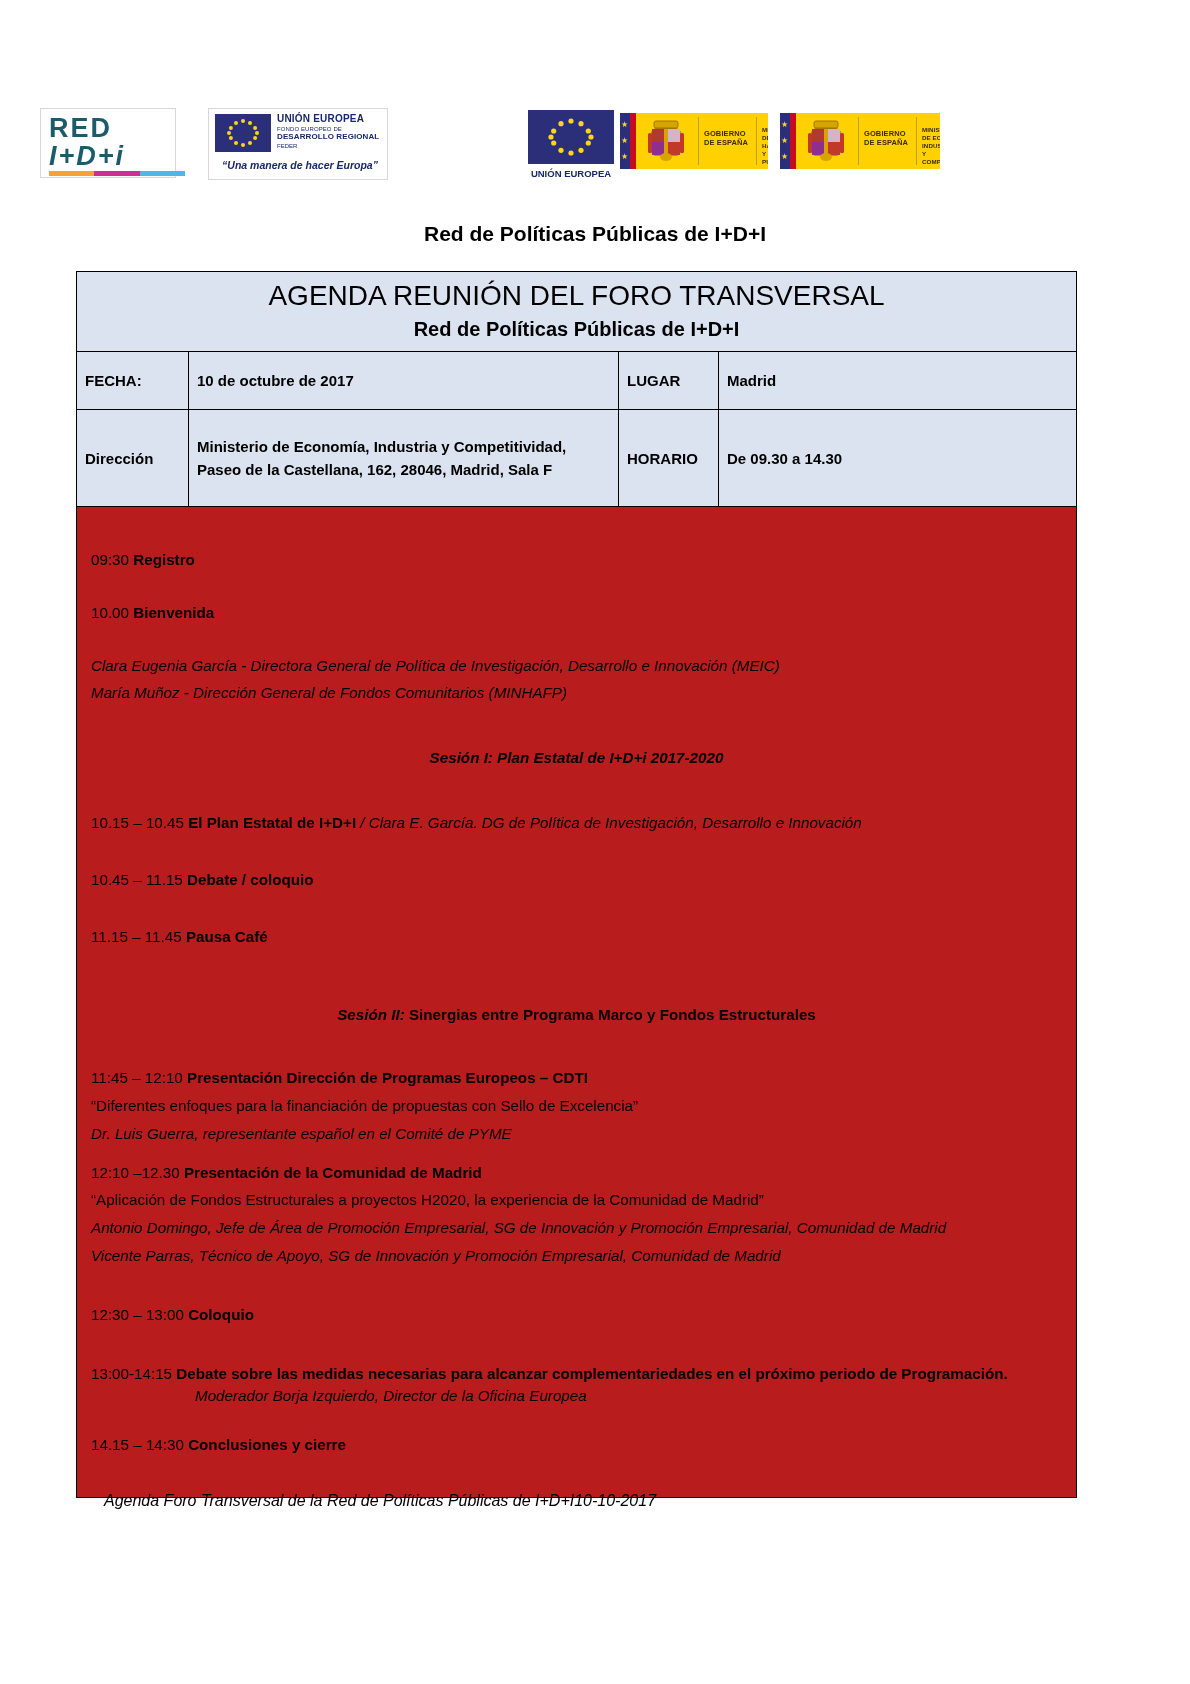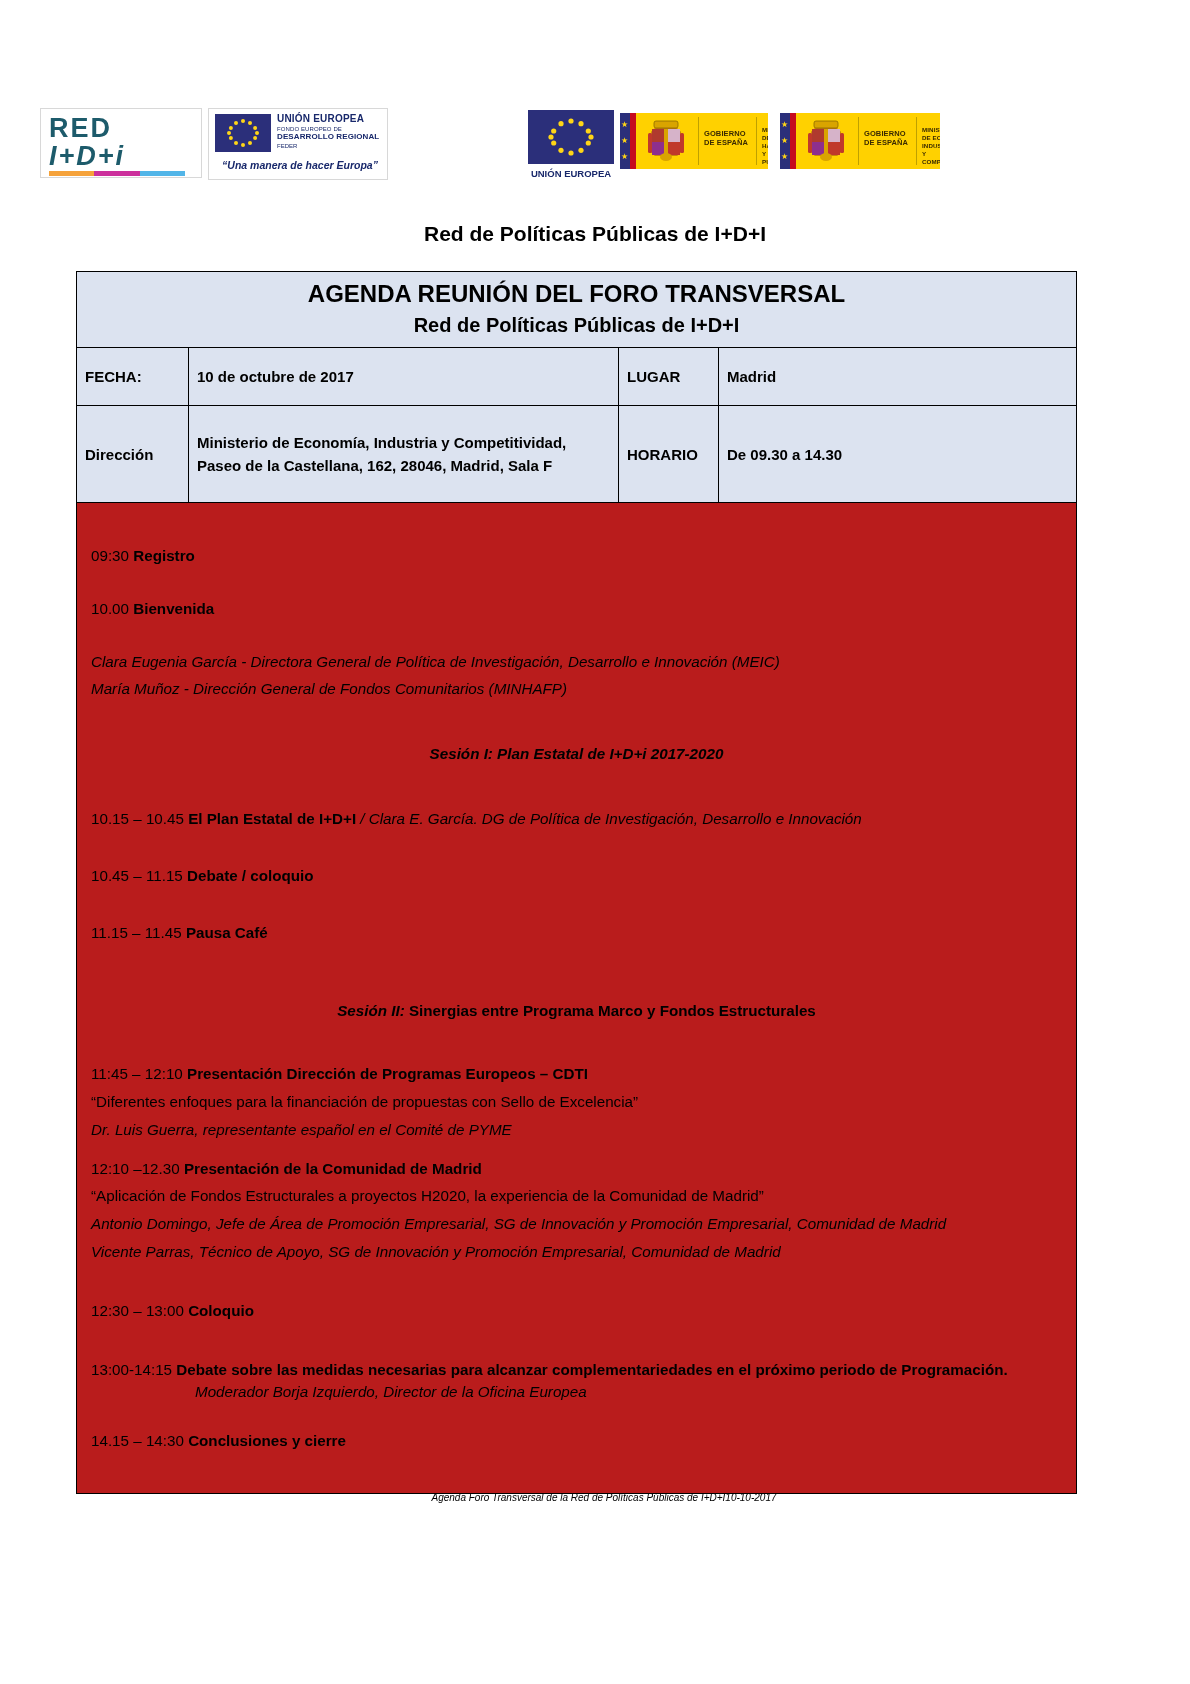--- a/index.html
+++ b/index.html
@@ -26,21 +26,21 @@
     position: absolute;
     left: 0;
     top: 98px;
     width: 1190px;
     height: 92px;
   }
   .logo-redidi {
     position: absolute;
     left: 40px;
     top: 10px;
-    width: 162px;
+    width: 136px;
     height: 70px;
     border: 1px solid #d8d8d8;
     background: #ffffff;
     box-sizing: border-box;
   }
   .redidi-row {
     position: absolute;
     left: 8px;
     width: 136px;
     color: #1d5b6b;
@@ -160,21 +160,21 @@
     padding: 20px 8px;
     vertical-align: middle;
     font-size: 15px;
   }
   .hdr-cell {
     background: #dce3f0;
     text-align: center;
     font-weight: bold;
     padding: 8px 8px 10px 8px !important;
   }
-  .hdr-line1 { font-size: 24px; font-weight: bold; }
+  .hdr-line1 { font-size: 28px; font-weight: normal; }
   .hdr-line2 { font-size: 20px; font-weight: bold; margin-top: 6px; }
   .info-cell {
     background: #dce3f0;
     font-weight: bold;
     font-size: 15.5px;
   }
   .info-cell.tall { height: 56px; }
   .addr-line { line-height: 1.55; }
   .body-cell {
     background: #b91c1c;
@@ -190,24 +190,24 @@
   .item.gap-sm { margin-top: 5px; }
   .item.center { text-align: center; }
   .item.indent2 { padding-left: 104px; text-indent: -104px; }
   b.b { font-weight: bold; }
   i.i { font-style: italic; }
 
   
   .footer {
     position: absolute;
     left: 104px; top: 1492px; width: 1000px;
-    font-size: 10px;
+    font-size: 16px;
     font-style: italic;
     display: flex;
-    justify-content: center;
+    justify-content: flex-start;
   }
 </style>
 </head>
 <body>
 
 <div class="page">
 
   <div class="logo-bar">
 
     <div class="logo-redidi">

